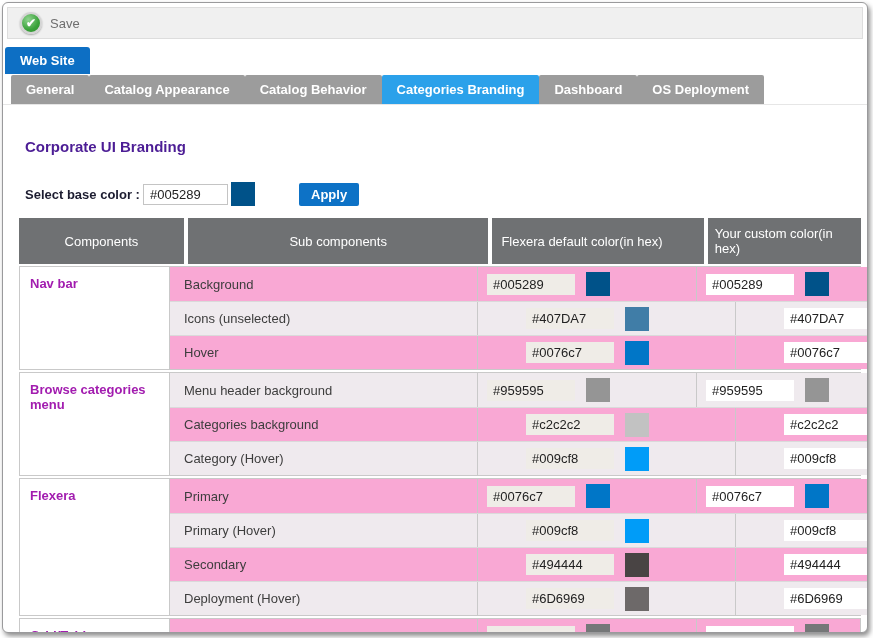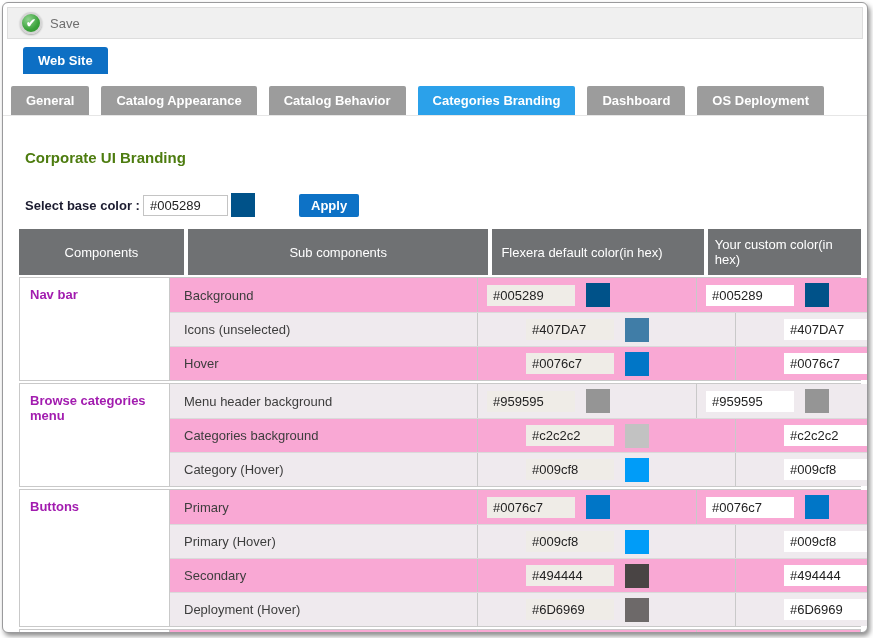--- a/index.html
+++ b/index.html
@@ -14,34 +14,34 @@
     border: 1px solid #ddd; display: flex; align-items: center; padding-left: 12px; gap: 8px; }
   .save-btn { display: flex; align-items: center; gap: 8px; cursor: pointer; background: none; border: none; }
   .save-icon { width: 22px; height: 22px; border-radius: 50%;
     background: radial-gradient(circle at 35% 30%, #90d490, #3aa23a 60%, #2c8f2c);
     border: 2px solid #d4d4d4; box-shadow: 0 1px 2px rgba(0,0,0,.3);
     color: #fff; display: flex; align-items: center; justify-content: center;
     font-size: 12px; font-weight: bold; }
   .save-label { color: #6e6e6e; font-size: 13px; }
 
   
-  .site-tab-row { margin-top: 8px; padding-left: 20px; }
+  .site-tab-row { margin-top: 8px; padding-left: 2px; }
   .site-tab { display: inline-block; background: #0d6fc4; color: #fff; font-weight: bold;
     font-size: 13px; padding: 6px 15px; border-radius: 3px 3px 0 0; cursor: pointer; }
 
   
-  .tabs-row { margin-top: 12px; padding-left: 8px; display: flex; gap: 12px;
+  .tabs-row { margin-top: 1px; padding-left: 8px; display: flex; gap: 0;
     border-bottom: 1px solid #e6e6e6; }
   .tab { background: #9c9c9c; color: #fff; font-weight: bold; font-size: 13px;
     padding: 7px 15px; border-radius: 2px 2px 0 0; cursor: pointer; white-space: nowrap; }
   .tab.active { background: #2ba1ea; }
 
   
   .content { padding: 0 22px; }
-  .page-title { margin-top: 33px; color: #4d7c0f; font-size: 15px; font-weight: bold; }
+  .page-title { margin-top: 33px; color: #4c1d95; font-size: 15px; font-weight: bold; }
   .base-row { margin-top: 27px; display: flex; align-items: center; }
   .base-label { font-size: 13px; font-weight: bold; color: #1c1c30; width: 118px; }
   .base-input { width: 85px; height: 21px; border: 1px solid #c4c4c4; font-size: 13px;
     padding-left: 6px; color: #222; }
   .base-swatch { width: 24px; height: 24px; margin-left: 3px; }
   .apply-btn { margin-left: 44px; background: #0d72c6; color: #fff; border: none;
     font-size: 13px; font-weight: bold; padding: 4px 12px; border-radius: 2px; cursor: pointer; }
 
   
   .tbl { margin: 12px 0 0 -6px; width: 842px; }
@@ -186,21 +186,21 @@
             </div>
             <div class="cust-cell">
               <input class="hex-input custom" type="text" value="#009cf8" style="">
               <span class="swatch" style="background-color: rgb(0, 156, 248);"></span>
             </div>
           </div>
         </div>
       </div>
 
       <div class="group">
-        <div class="comp-cell">Buttons</div>
+        <div class="comp-cell">Flexera</div>
         <div class="rows">
           <div class="row">
             <div class="sub-cell">Primary</div>
             <div class="def-cell">
               <input class="hex-input readonly" type="text" readonly="" value="#0076c7" style="">
               <span class="swatch" style="background-color: rgb(0, 118, 199);"></span>
             </div>
             <div class="cust-cell">
               <input class="hex-input custom" type="text" value="#0076c7" style="">
               <span class="swatch" style="background-color: rgb(0, 118, 199);"></span>

